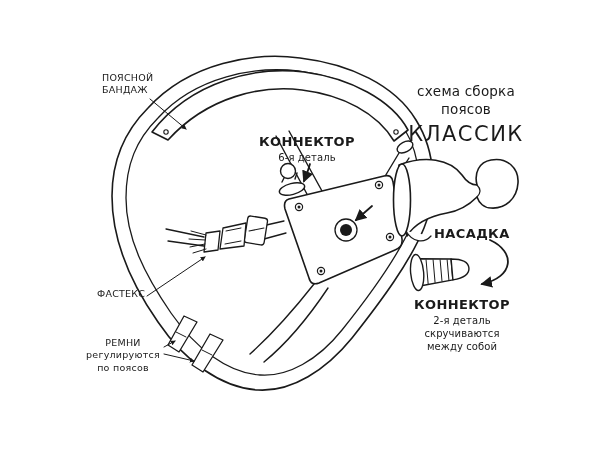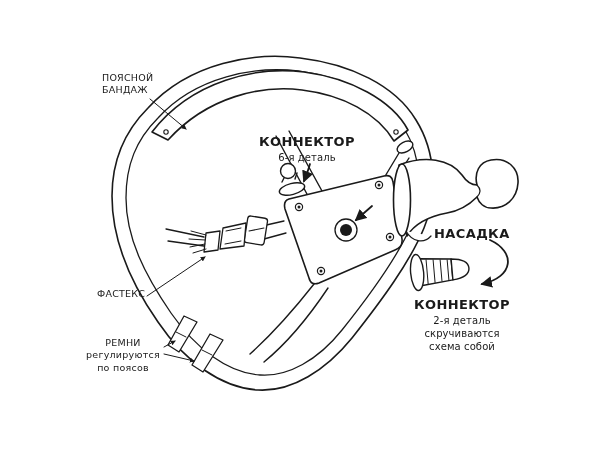--- a/index.html
+++ b/index.html
@@ -129,20 +129,25 @@
       <path d="M310,164 C308,171 306,176 304,181" stroke-width="1.8" marker-end="url(#ah)"></path>
       <path d="M372,206 L356,220" stroke-width="1.8" marker-end="url(#ah)"></path>
       <path d="M490,240 C516,252 514,277 482,284" stroke-width="1.8" marker-end="url(#ah)"></path>
       <path d="M150,99 L186,129" stroke-width="1" marker-end="url(#ahs)"></path>
       <path d="M147,296 L205,257" stroke-width="1" marker-end="url(#ahs)"></path>
       <path d="M164,347 L175,341" stroke-width="1" marker-end="url(#ahs)"></path>
       <path d="M164,354 L194,361" stroke-width="1" marker-end="url(#ahs)"></path>
     </g>
   </svg>
 
+  <div class="label c" style="left:388px; top:83px; width:156px;">
+    <div class="title-small">схема сборка</div>
+    <div class="title-small">поясов</div>
+    <div class="title-big">КЛАССИК</div>
+  </div>
 
   <div class="label s" style="left:90px; top:72px;margin-left:12px;">
     <div>ПОЯСНОЙ</div>
     <div>БАНДАЖ</div>
   </div>
 
   <div class="label c" style="left:258px; top:134px; width:98px;">
     <div class="b">КОННЕКТОР</div>
     <div class="m">6-я деталь</div>
   </div>
@@ -154,16 +159,16 @@
     <div>регулируются</div>
     <div>по поясов</div>
   </div>
 
   <div class="label b" style="left:434px; top:226px;">НАСАДКА</div>
 
   <div class="label c" style="left:410px; top:297px; width:104px;">
     <div class="b">КОННЕКТОР</div>
     <div class="m">2-я деталь</div>
     <div class="m">скручиваются</div>
-    <div class="m">схема собой</div>
+    <div class="m">между собой</div>
   </div>
 
 </div>
 
 </body></html>

